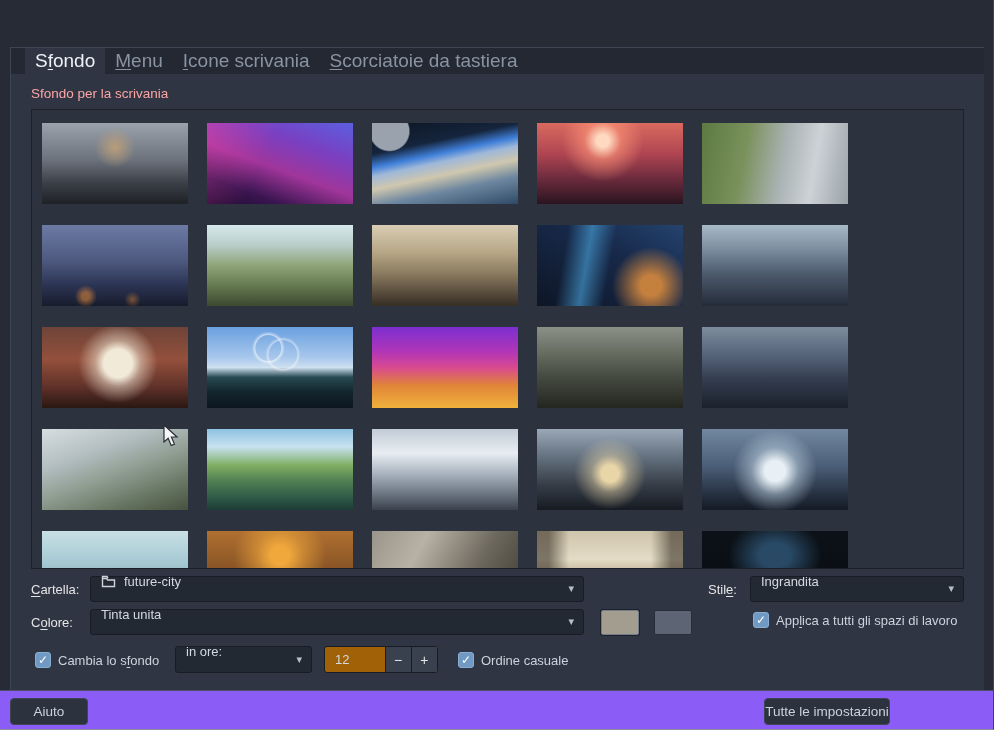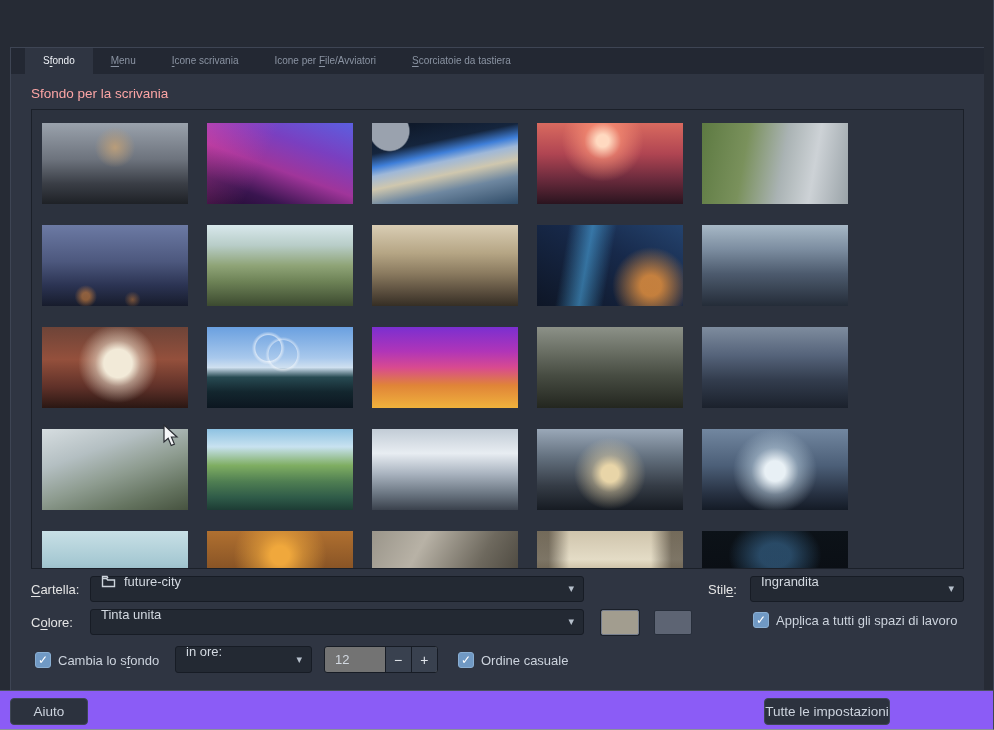--- a/index.html
+++ b/index.html
@@ -16,21 +16,21 @@
   .tb-title{margin-left:25px;font-size:17px;color:#e6eaef;}
   .tb-buttons{margin-left:auto;margin-right:8px;display:flex;align-items:center;}
   .tb-btn{width:30px;height:26px;display:flex;align-items:center;justify-content:center;color:#dfe3e9;cursor:default;}
   .min-glyph{width:11px;height:2px;background:#dfe3e9;margin-top:8px;}
   .max-glyph{width:9px;height:9px;border:2px solid #dfe3e9;}
   .close-glyph{font-size:15px;line-height:15px;}
   
   .notebook{position:absolute;left:10px;top:47px;width:974px;height:645px;display:flex;flex-direction:column;
     border-left:1px solid #3e4554;border-top:1px solid #3e4554;box-sizing:border-box;}
   .tabbar{height:26px;background:#232833;display:flex;flex:0 0 auto;}
-  .tab{padding:0 18px;line-height:26px;font-size:10px;color:#8a93a2;white-space:nowrap;}
+  .tab{padding:0 10px;line-height:26px;font-size:19px;color:#8a93a2;white-space:nowrap;}
   .tab.active{background:#2f3542;color:#eef1f6;margin-left:14px;}
   .panel{flex:1;background:#2f3542;position:relative;}
   .panel-heading{position:absolute;left:20px;top:12px;font-size:13.5px;color:#fca5a5;}
   
   .gridbox{position:absolute;left:20px;top:35px;width:933px;height:460px;background:#2c323e;
     border:1px solid #1b2029;box-sizing:border-box;overflow:hidden;}
   .grid{position:absolute;left:10px;top:13px;display:grid;grid-template-columns:repeat(5,146px);gap:21px 19px;}
   .thumb{width:146px;height:81px;background:#444;}
   
   .lbl{position:absolute;font-size:13px;color:#e5e5e5;white-space:nowrap;}
@@ -39,21 +39,21 @@
     box-sizing:border-box;display:flex;align-items:center;padding:0 24px 16px 10px;font-size:13px;color:#d3d9e1;}
   .dd .arrow{position:absolute;right:9px;top:50%;transform:translateY(-54%);font-size:11px;color:#b6c0cc;}
   .dd .folder{margin-right:8px;flex:0 0 auto;display:block;}
   .swatch{position:absolute;width:38px;height:25px;box-sizing:border-box;border-radius:2px;}
   .swatch.s1{border:1px solid #767e8d;box-shadow:0 0 0 1px #1b2029;}
   .swatch.s2{border:1px solid #272e3a;}
   .chk{position:absolute;display:flex;align-items:center;font-size:13px;color:#ccd3dd;white-space:nowrap;}
   .chk .box{width:16px;height:16px;border-radius:3px;background:#7099c4;border:1px solid #89aed2;
     box-sizing:border-box;display:flex;align-items:center;justify-content:center;margin-right:7px;
     color:#fff;font-size:12px;line-height:12px;}
-  .spinner{position:absolute;height:27px;display:flex;background:#737373;border:1px solid #171c25;
+  .spinner{position:absolute;height:27px;display:flex;background:#a16207;border:1px solid #171c25;
     border-radius:3px;box-sizing:border-box;overflow:hidden;}
   .spin-val{width:55px;display:flex;align-items:center;padding-left:10px;font-size:13px;color:#d3d9e1;}
   .spin-btn{width:28px;display:flex;align-items:center;justify-content:center;background:#39414f;
     border-left:1px solid #171c25;color:#e2e6ec;font-size:14px;}
   
   .footer{position:absolute;left:0;right:0;bottom:0;height:38px;background:#8b5cf6;border-top:1px solid #4a5160;}
   .btn{position:absolute;top:7px;height:27px;background:#2c323e;border:1px solid #3e4654;border-radius:4px;
     box-sizing:border-box;display:flex;align-items:center;justify-content:center;font-size:13.5px;color:#ccd3dd;}
   
   .cursor{position:absolute;left:162px;top:424px;pointer-events:none;}
@@ -62,21 +62,20 @@
 <body>
 
 <div class="window">
 
 
   <div class="notebook">
     <div class="tabbar">
       <div class="tab active"><span>S</span><span class="u">f</span><span>ondo</span></div>
       <div class="tab"><span></span><span class="u">M</span><span>enu</span></div>
       <div class="tab"><span></span><span class="u">I</span><span>cone scrivania</span></div>
-      <div class="tab"><span>Icone per </span><span class="u">F</span><span>ile/Avviatori</span></div>
       <div class="tab"><span></span><span class="u">S</span><span>corciatoie da tastiera</span></div>
     </div>
 
     <div class="panel">
       <div class="panel-heading">Sfondo per la scrivania</div>
 
       <div class="gridbox">
         <div class="grid">
             <div class="thumb" style="background: radial-gradient(circle at 50% 30%, rgb(185, 157, 122) 0%, rgba(185, 157, 122, 0) 22%), linear-gradient(rgb(154, 162, 172) 0%, rgb(109, 115, 125) 45%, rgb(58, 62, 70) 75%, rgb(30, 33, 38) 100%);"></div>
             <div class="thumb" style="background: linear-gradient(115deg, rgba(255, 80, 180, 0.35) 0%, rgba(255, 80, 180, 0) 40%), linear-gradient(200deg, rgb(91, 95, 224) 0%, rgb(122, 63, 192) 30%, rgb(160, 53, 154) 55%, rgb(58, 21, 80) 80%, rgb(32, 10, 48) 100%);"></div>

